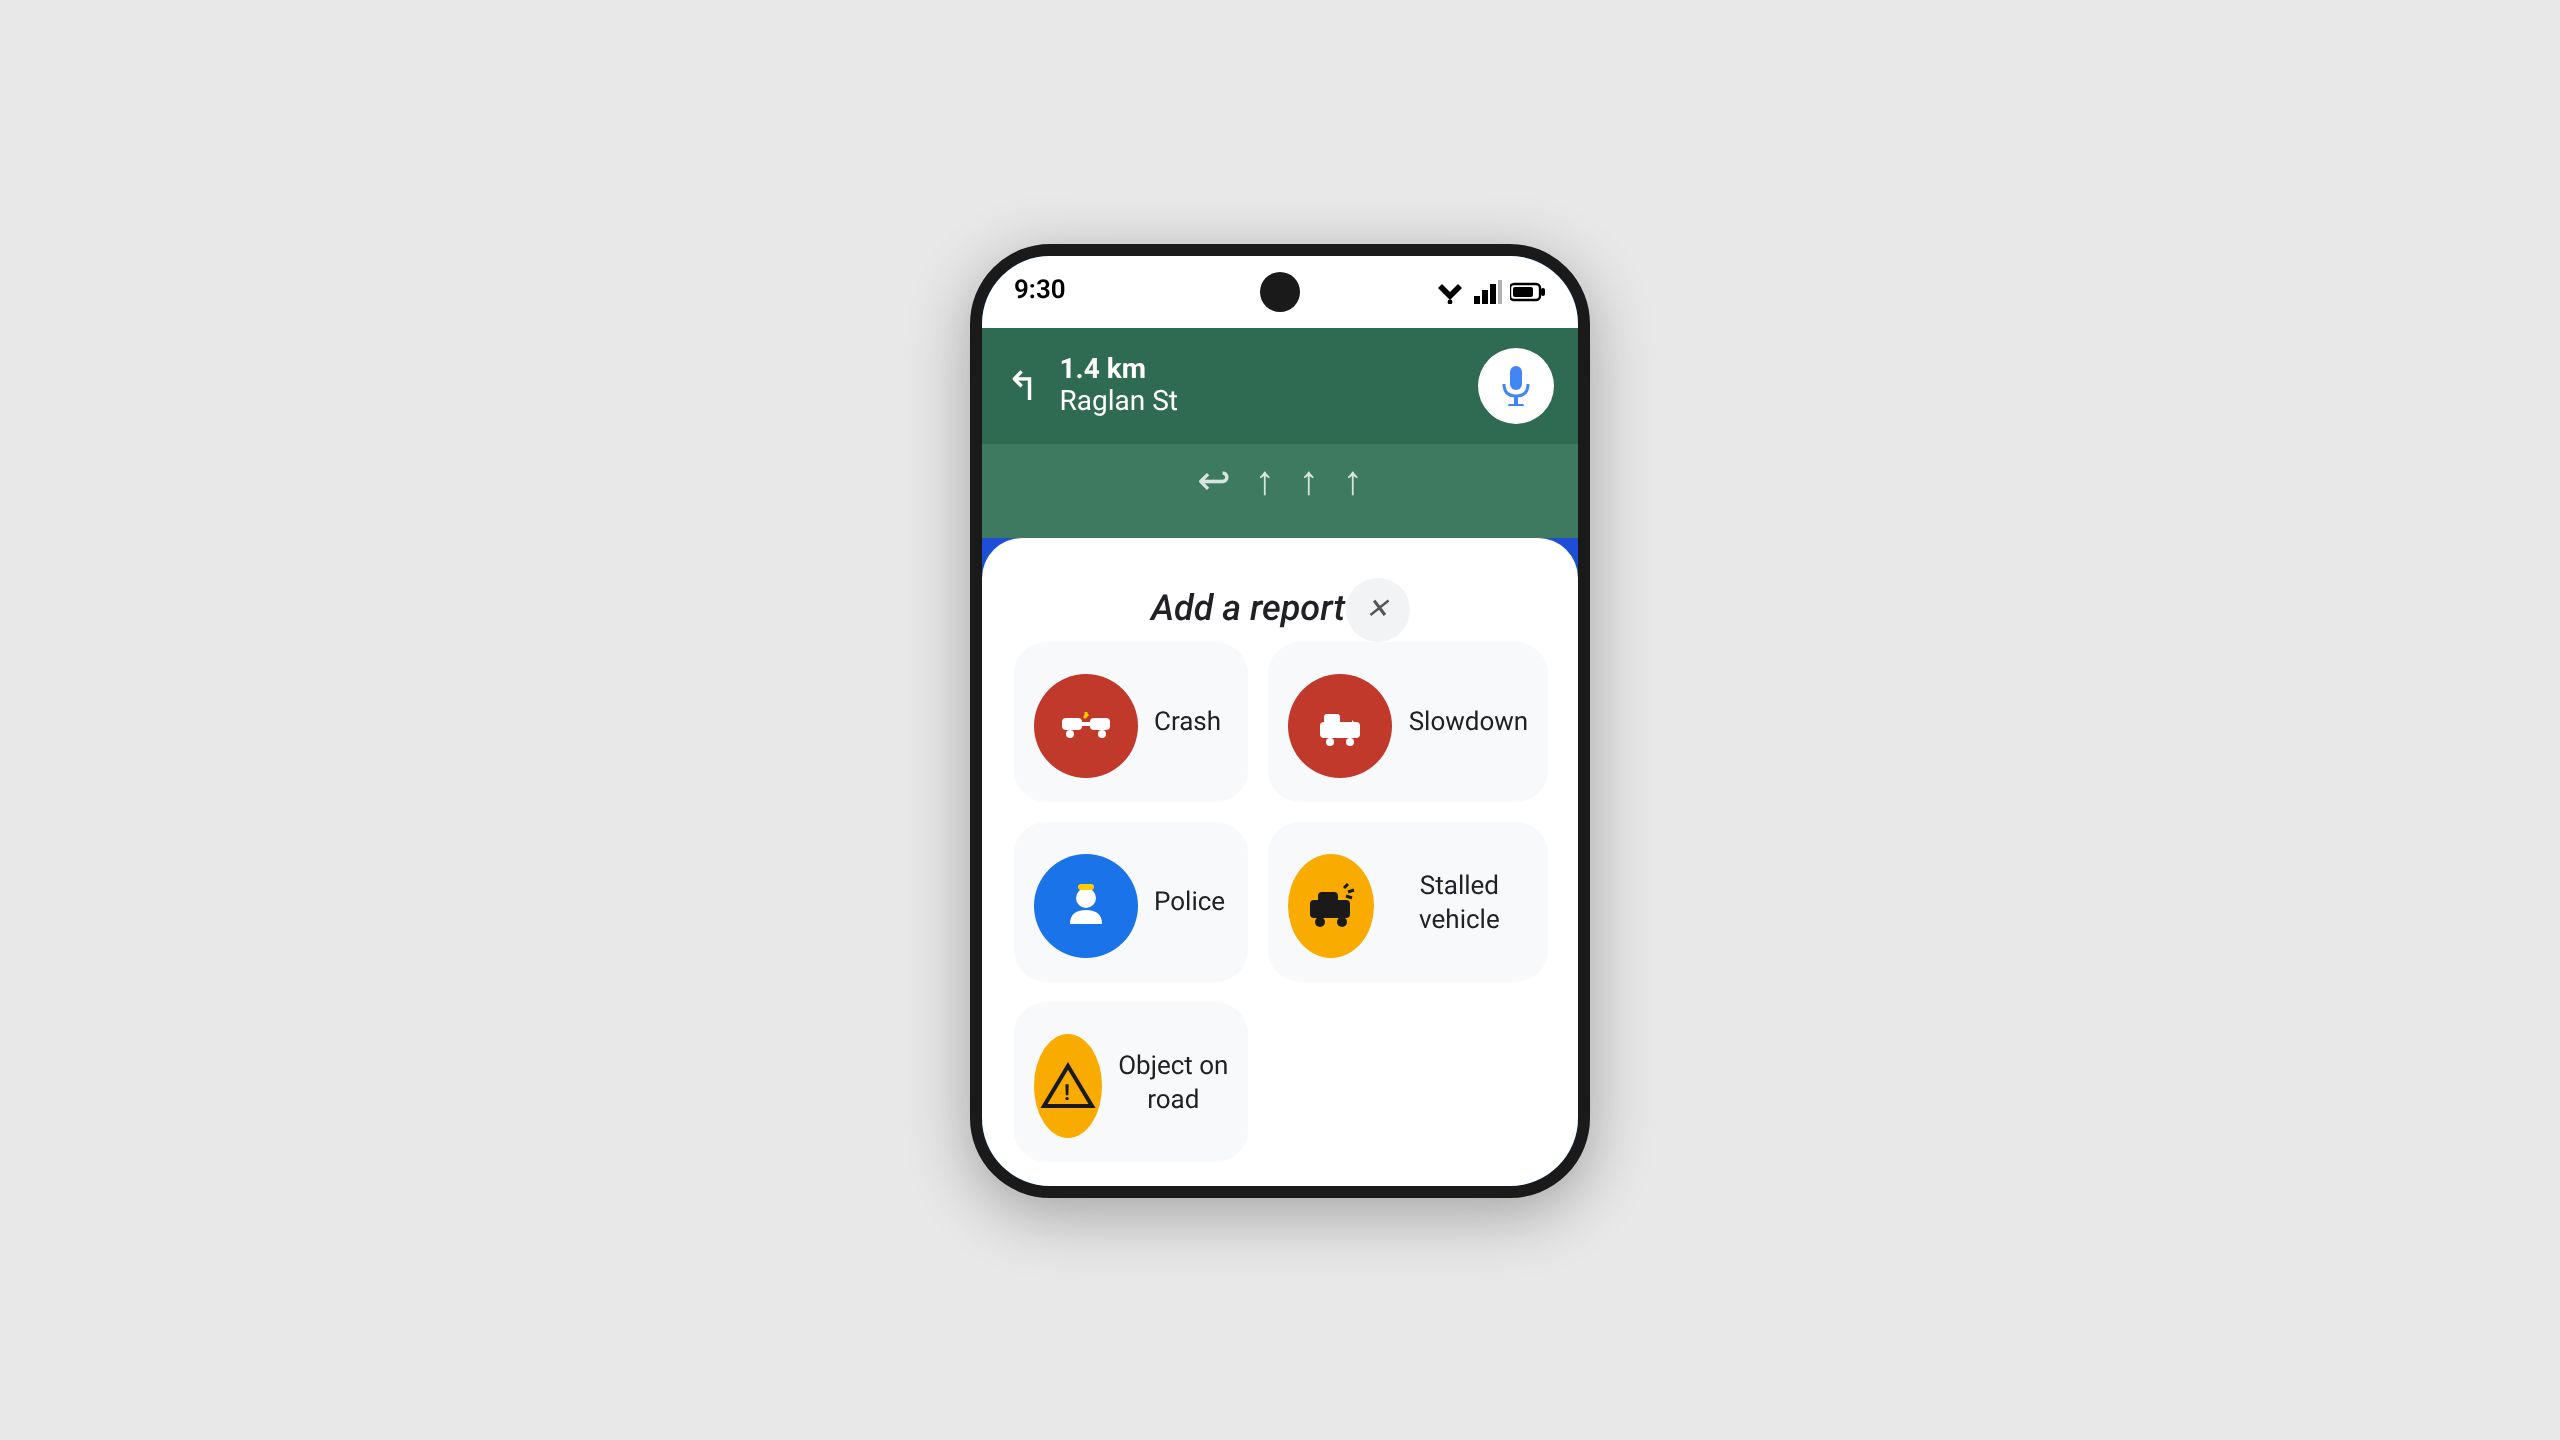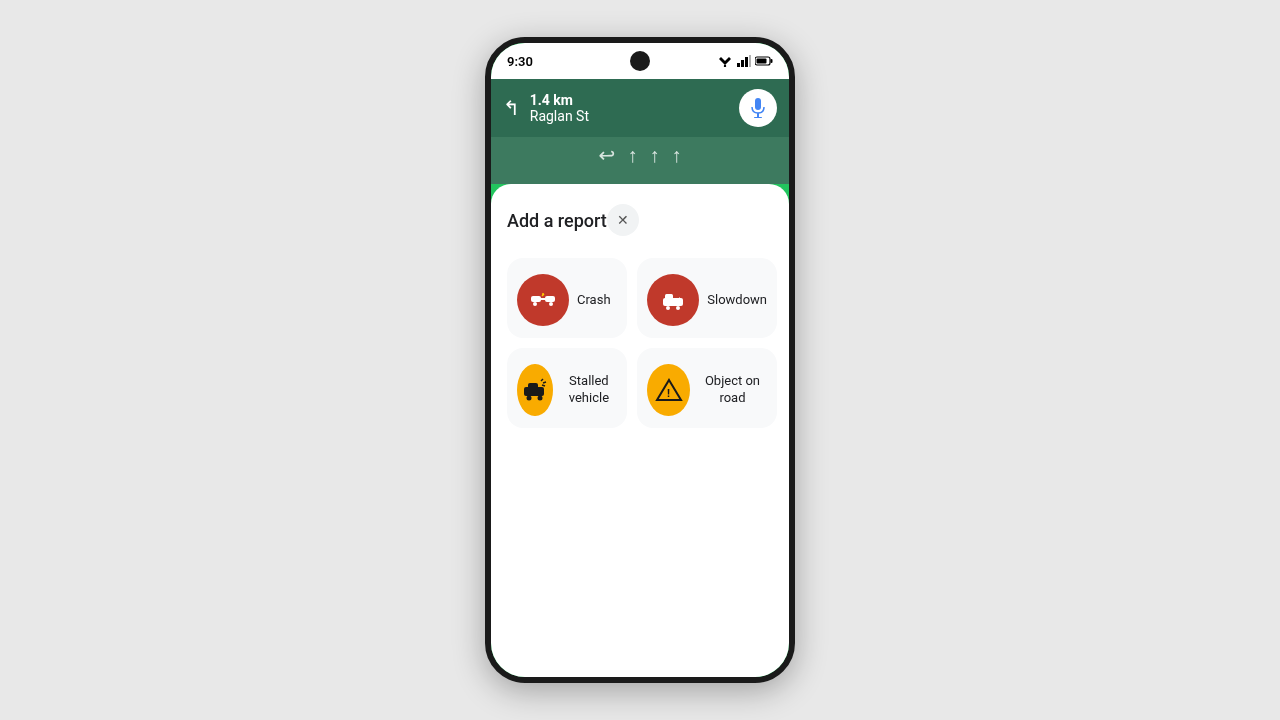--- a/index.html
+++ b/index.html
@@ -8,22 +8,22 @@
       display: flex;
       justify-content: center;
       align-items: center;
       width: 1280px;
       height: 720px;
       font-family: 'Roboto', Arial, sans-serif;
     }
 
     .phone-frame {
       width: 310px;
-      height: 646px;
-      background: #22c55e;
+      height: 477px;
+      background: #1d4ed8;
       border-radius: 40px;
       border: 6px solid #1a1a1a;
       overflow: hidden;
       position: relative;
       box-shadow: 0 8px 32px rgba(0,0,0,0.3);
     }
 
     
     .status-bar {
       background: #fff;
@@ -115,22 +115,23 @@
       border-radius: 20px 20px 0 0;
       padding: 20px 16px;
       flex: 1;
       height: calc(100% - 141px);
       overflow-y: auto;
     }
 
     .sheet-header {
       display: flex;
       align-items: center;
-      justify-content: flex-start;
-      margin-bottom: 22px;
+      justify-content: center;
+      margin-bottom: 0;
+      font-style: italic;
     }
     .sheet-title {
       font-size: 18px;
       font-weight: 500;
       color: #202124;
     }
     .close-btn {
       width: 32px;
       height: 32px;
       background: #f1f3f4;
@@ -264,20 +265,30 @@
             <rect x="4" y="10" width="20" height="8" rx="2" fill="#fff"></rect>
             <circle cx="9" cy="20" r="2" fill="#fff"></circle>
             <circle cx="19" cy="20" r="2" fill="#fff"></circle>
             <rect x="6" y="6" width="8" height="5" rx="1.5" fill="#fff"></rect>
             <path d="M20 9 L24 13 L20 13 Z" fill="#fff"></path>
           </svg>
         </div>
         <span class="report-label">Slowdown</span>
       </div>
 
+      <div class="report-item">
+        <div class="report-icon-circle icon-blue">
+          <svg width="26" height="26" viewBox="0 0 26 26">
+            <circle cx="13" cy="9" r="5" fill="#fff"></circle>
+            <path d="M5 22 Q5 15 13 15 Q21 15 21 22" fill="#fff"></path>
+            <rect x="9" y="2" width="8" height="3" rx="1.5" fill="#ffcc00"></rect>
+          </svg>
+        </div>
+        <span class="report-label">Police</span>
+      </div>
 
 
 
 
       <div class="report-item">
         <div class="report-icon-circle icon-yellow">
           <svg width="28" height="26" viewBox="0 0 28 26">
             <rect x="3" y="10" width="20" height="9" rx="2" fill="#1a1a1a"></rect>
             <rect x="7" y="6" width="10" height="6" rx="2" fill="#1a1a1a"></rect>
             <circle cx="8" cy="21" r="2.5" fill="#1a1a1a"></circle>

